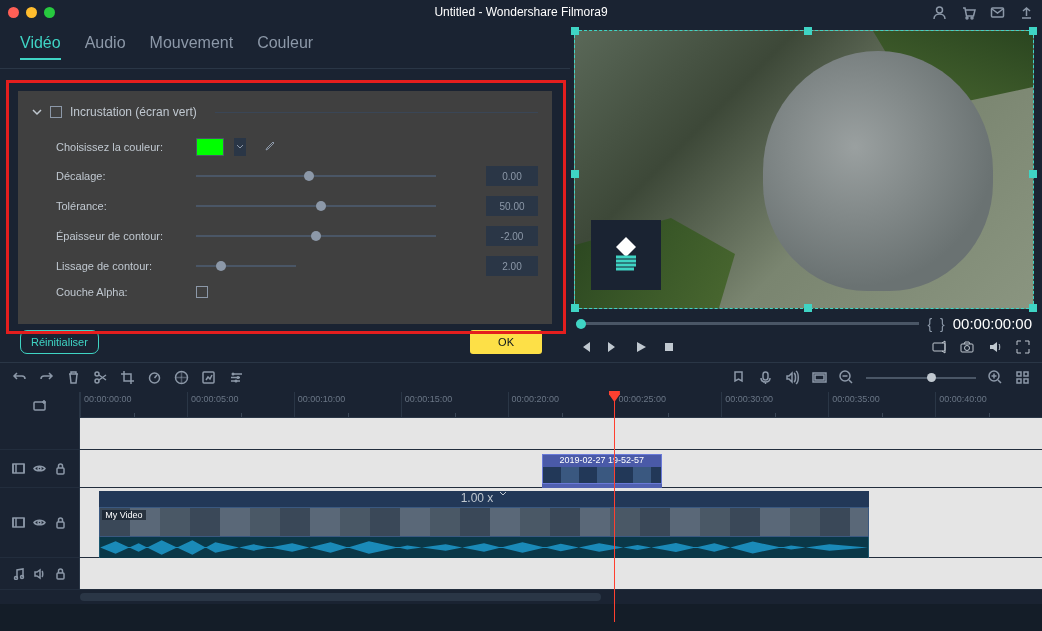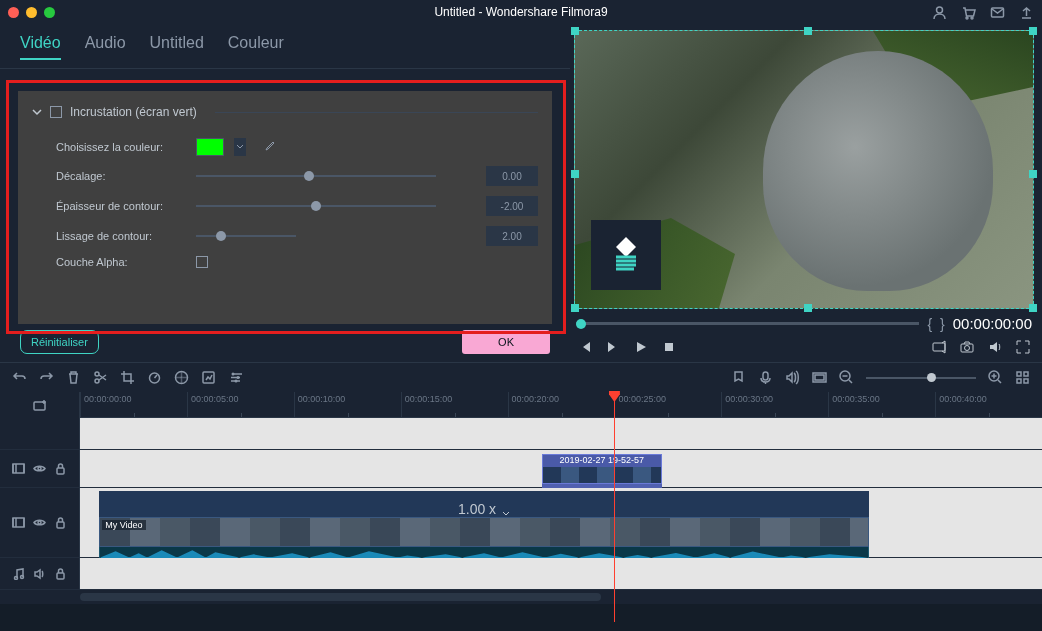--- a/index.html
+++ b/index.html
@@ -35,21 +35,21 @@
 .ctrl-label { width: 130px; font-size: 11px; color: #c0c8d0; }
 .color-swatch { width: 28px; height: 18px; background: #00ff00; border: 1px solid #4a5666; }
 .color-dd { width: 12px; height: 18px; background: #2a3646; display: flex; align-items: center; justify-content: center; }
 .picker { margin-left: 6px; }
 .slider-track { width: 240px; height: 2px; background: #4a5666; position: relative; }
 .slider-thumb { width: 10px; height: 10px; background: #8c98a8; border-radius: 50%; position: absolute; top: -4px; }
 .val-box { width: 52px; height: 20px; background: #2a3646; display: flex; align-items: center; justify-content: center; font-size: 10px; color: #8c98a8; }
 
 .bottom-buttons { display: flex; justify-content: space-between; padding: 6px 20px 8px 20px; }
 .btn-reset { border: 1px solid #3fd4c4; color: #3fd4c4; background: transparent; padding: 5px 10px; font-size: 11px; border-radius: 7px; }
-.btn-ok { background: #f9a8d4; color: #0a141c; padding: 5px 36px; font-size: 11px; border: none; border-radius: 3px; }
+.btn-ok { background: #fde047; color: #0a141c; padding: 5px 28px; font-size: 11px; border: none; border-radius: 3px; margin-right: 8px; }
 
 
 .preview-panel { flex: 1; display: flex; flex-direction: column; padding: 6px 8px 0 4px; }
 .preview-video { flex: 1; position: relative; background: linear-gradient(135deg, #5a6858 0%, #3d4838 30%, #7a8570 60%, #8a9580 100%); border: 1px dashed #3fd4c4; }
 .preview-handle { width: 8px; height: 8px; background: #3fd4c4; position: absolute; }
 .preview-logo { position: absolute; bottom: 18px; left: 16px; width: 70px; height: 70px; background: #1a2332; display: flex; align-items: center; justify-content: center; }
 .leaf { position: absolute; left: 0; bottom: 0; width: 160px; height: 90px; background: linear-gradient(120deg, #2a4520, #3a5828, #4a6830); clip-path: polygon(0% 100%, 0% 30%, 60% 0%, 100% 40%, 90% 100%); }
 .leaf2 { position: absolute; right: 0; top: 0; width: 160px; height: 80px; background: linear-gradient(200deg, #2a4520, #4a6830); clip-path: polygon(0% 0%, 100% 0%, 100% 70%, 30% 100%); }
 .koala { position:absolute; right:40px; top:20px; width:230px; height:240px; background: radial-gradient(circle at 40% 40%, #9aa0a0, #6a7272 70%); border-radius: 50% 50% 45% 45%; }
 
@@ -85,21 +85,21 @@
 .playhead-head { position: absolute; top: -1px; left: -5px; width: 11px; height: 11px; background: #ff4030; clip-path: polygon(50% 100%, 0 30%, 0 0, 100% 0, 100% 30%); }
 
 .track-row { display: flex; height: 38px; border-bottom: 1px solid #222d3d; }
 .track-row.tall { height: 70px; }
 .track-body { flex: 1; position: relative; background: #e5e5e5; }
 
 .clip-overlay { position: absolute; left: 48%; top: 4px; width: 120px; height: 30px; background: #4a5aa8; border: 1px solid #6a7ad8; font-size: 9px; color: #fff; overflow: hidden; }
 .clip-overlay-strip { height: 18px; background: repeating-linear-gradient(90deg, #223858, #223858 18px, #3a5880 18px, #3a5880 36px); }
 
 .clip-video { position: absolute; left: 2%; top: 3px; width: 80%; height: 64px; }
-.clip-header { height: 26px; background: #223858; display: flex; align-items: flex-end; justify-content: center; font-size: 14px; color: #c0c8d0; gap: 6px; }
+.clip-header { height: 16px; background: #223858; display: flex; align-items: flex-start; justify-content: center; font-size: 12px; color: #c0c8d0; gap: 6px; }
 .clip-thumbs { height: 30px; background: repeating-linear-gradient(90deg, #3a4858 0, #3a4858 30px, #5a6878 30px, #5a6878 60px, #4a5866 60px, #4a5866 90px); position: relative; border: 1px solid #3a5880; }
 .clip-label { position: absolute; left: 2px; top: 2px; font-size: 9px; color: #fff; background: rgba(20,30,40,0.7); padding: 0 3px; }
 .clip-audio { height: 22px; background: #0a3848; border: 1px solid #1a5870; border-top: none; position: relative; overflow: hidden; }
 .wave { position: absolute; inset: 0; background: linear-gradient(#1a8ab8, #1a8ab8); clip-path: polygon(0% 50%, 2% 20%, 5% 70%, 8% 15%, 12% 85%, 15% 25%, 20% 65%, 25% 30%, 30% 75%, 35% 20%, 40% 60%, 45% 35%, 50% 70%, 55% 25%, 60% 68%, 65% 30%, 70% 62%, 75% 28%, 80% 70%, 85% 22%, 90% 60%, 95% 35%, 100% 50%, 100% 50%, 95% 65%, 90% 40%, 85% 78%, 80% 30%, 75% 72%, 70% 38%, 65% 70%, 60% 32%, 55% 75%, 50% 30%, 45% 65%, 40% 40%, 35% 80%, 30% 25%, 25% 70%, 20% 35%, 15% 75%, 12% 15%, 8% 85%, 5% 30%, 2% 80%, 0% 50%); }
 
 .track-row.audio, .track-row.thin { height: 32px; }
 .scroll-row { height: 14px; background: #1a2332; display:flex; }
 .scroll-thumb { margin-left:80px; width: 50%; height: 8px; background: #2a3646; margin-top:3px; border-radius:4px; }
 </style>
 </head>
@@ -132,21 +132,21 @@
           <path d="M7.5 11V3M4 6l3.5-3L11 6M3 13h9"></path>
         </svg>
     </div>
   </div>
 
   <div class="top">
     <div class="left-panel" style="position:relative">
       <div class="tabs">
         <div class="tab active">Vidéo</div>
         <div class="tab">Audio</div>
-        <div class="tab">Untitled</div>
+        <div class="tab">Mouvement</div>
         <div class="tab">Couleur</div>
       </div>
 
       <div class="highlight-box"></div>
 
       <div class="green-panel">
         <div class="section-header">
           <svg class="chev">
               <path d="M1 3l4 4 4-4" stroke="#c0c8d0" fill="none" stroke-width="1.5"></path>
             </svg>
@@ -168,20 +168,28 @@
             </svg>
         </div>
 
         <div class="ctrl-row">
           <div class="ctrl-label">Décalage:</div>
           <div class="slider-track">
               <div class="slider-thumb" style="left:45%"></div>
             </div>
           <div style="flex:1"></div>
           <div class="val-box">0.00</div>
+        </div>
+        <div class="ctrl-row">
+          <div class="ctrl-label">Tolérance:</div>
+          <div class="slider-track">
+              <div class="slider-thumb" style="left:50%"></div>
+            </div>
+          <div style="flex:1"></div>
+          <div class="val-box">50.00</div>
         </div>
         <div class="ctrl-row">
           <div class="ctrl-label">Épaisseur de contour:</div>
           <div class="slider-track">
               <div class="slider-thumb" style="left:48%"></div>
             </div>
           <div style="flex:1"></div>
           <div class="val-box">-2.00</div>
         </div>
         <div class="ctrl-row">

